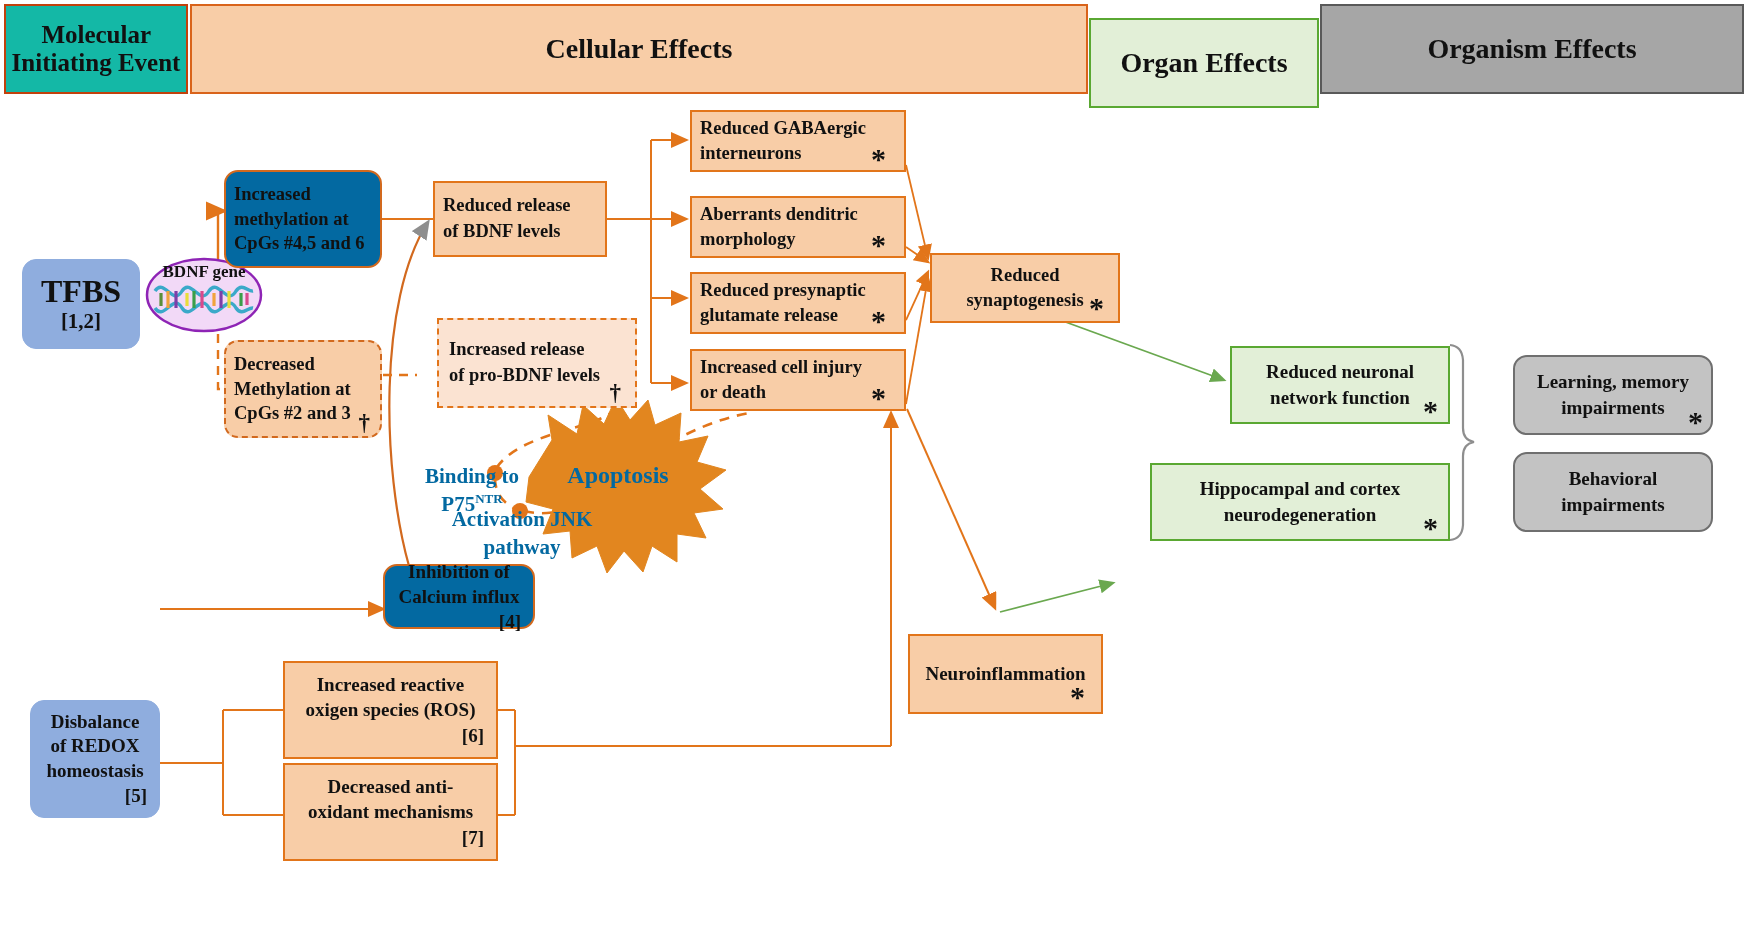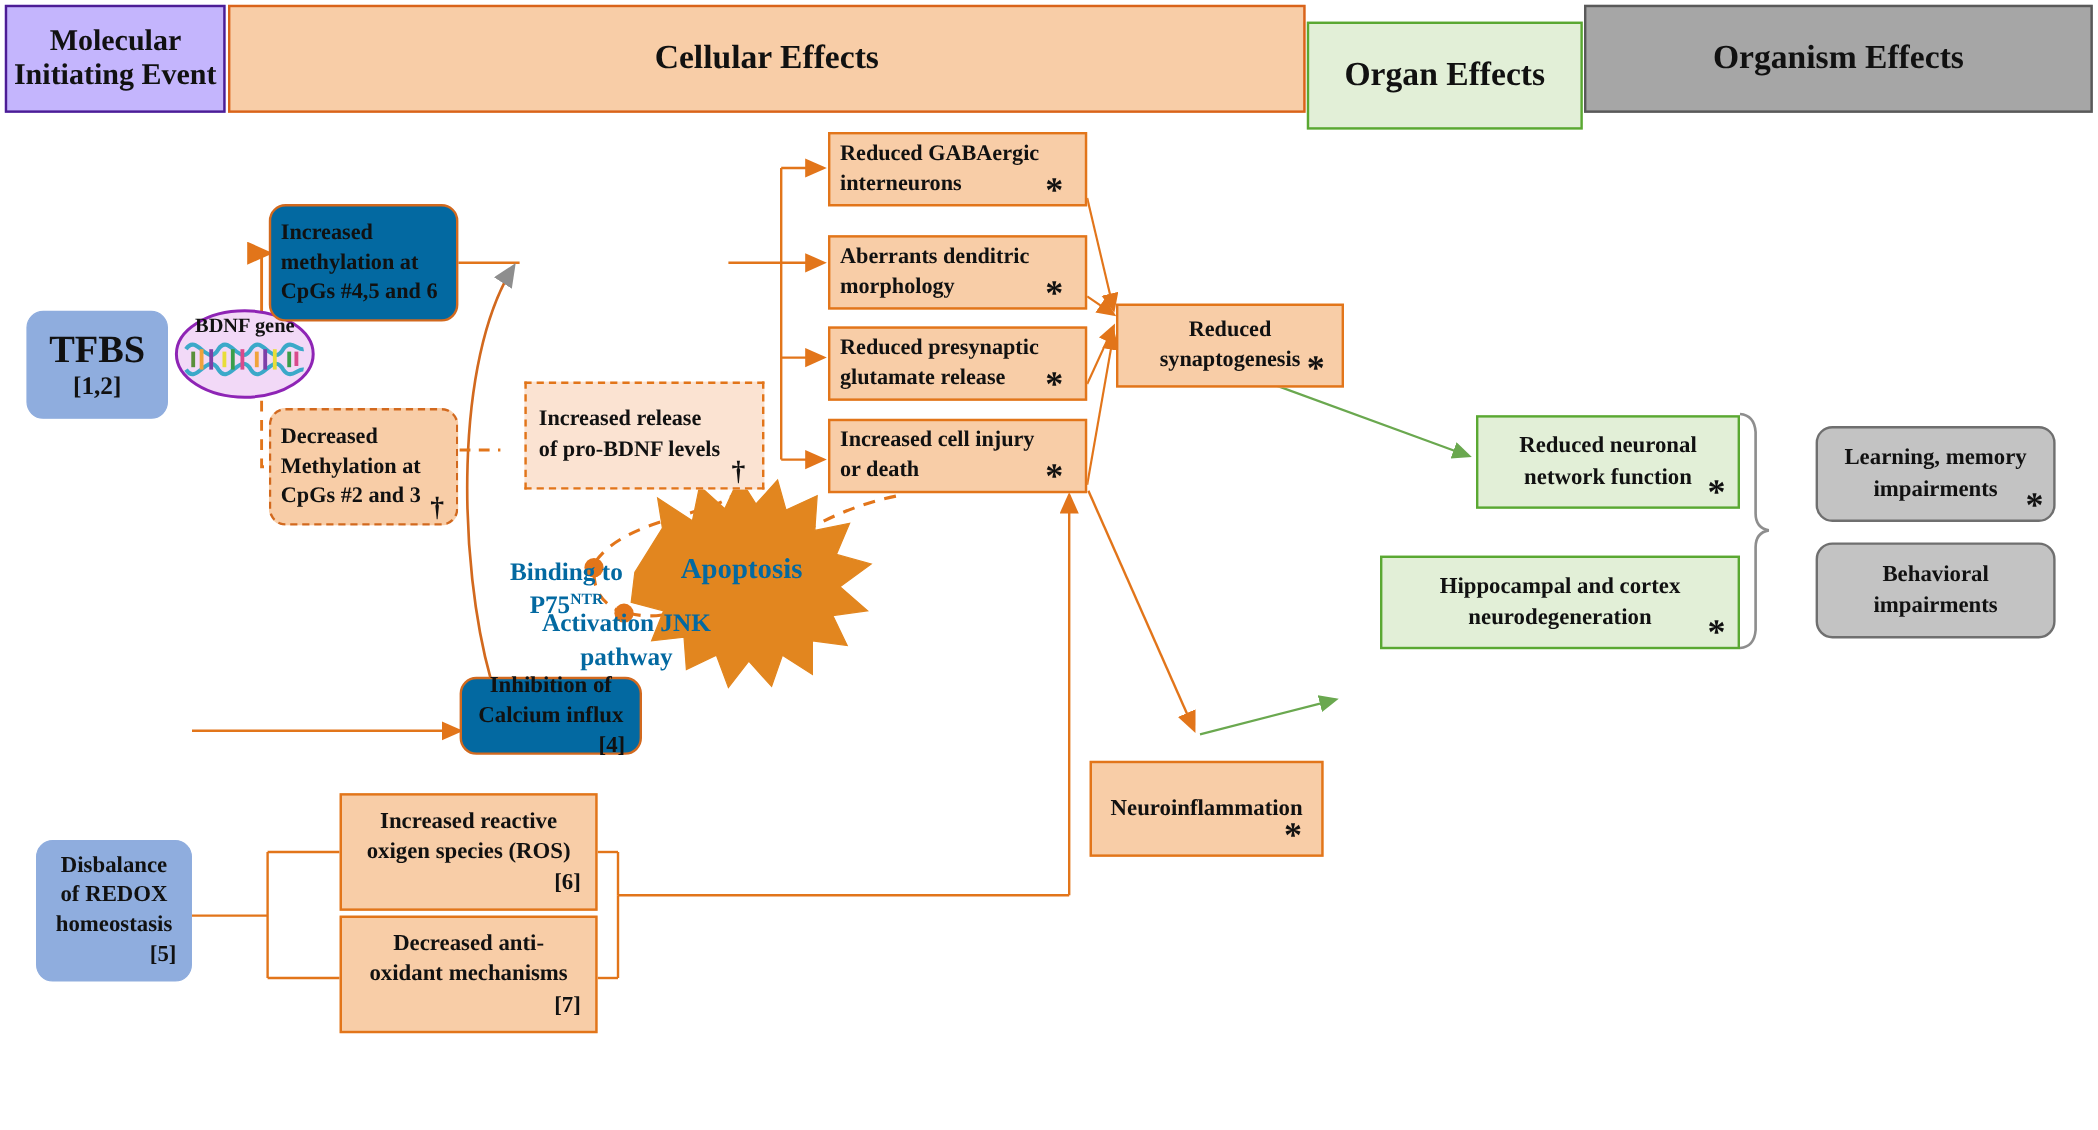--- a/index.html
+++ b/index.html
@@ -3,21 +3,21 @@
 <meta charset="utf-8">
 <style>
   html,body{margin:0;padding:0;background:#ffffff;}
   body{width:1748px;height:942px;position:relative;overflow:hidden;
        font-family:"Liberation Serif","DejaVu Serif",serif;}
   #stage{position:absolute;left:0;top:0;width:1748px;height:942px;}
 
   
   .hdr{position:absolute;box-sizing:border-box;display:flex;align-items:center;
        justify-content:center;text-align:center;font-weight:bold;color:#111;}
-  .hdr-mie{background:#c4b5fd;border:2px solid #4c1d95;font-size:25px;line-height:1.12;}
+  .hdr-mie{background:#14b8a6;border:2px solid #c2410c;font-size:25px;line-height:1.12;}
   .hdr-cell{background:#f8cda7;border:2px solid #d9631a;font-size:28px;}
   .hdr-organ{background:#e2efd7;border:2px solid #5aa832;font-size:28px;}
   .hdr-organism{background:#a6a6a6;border:2px solid #595959;font-size:28px;}
 
   
   .node{position:absolute;box-sizing:border-box;color:#111;font-weight:bold;
         display:flex;flex-direction:column;justify-content:center;}
   .node .t{display:block;}
   .nd-center{text-align:center;}
   .nd-left{text-align:left;}
@@ -175,20 +175,24 @@
     <span class="t">CpGs #4,5 and 6</span>
   </div>
 
   <div class="node orange-dash-rd nd-left" style="left:224px;top:340px;width:158px;height:98px;font-size:18.5px;line-height:1.32;padding:0 8px;">
     <span class="t">Decreased</span>
     <span class="t">Methylation at</span>
     <span class="t">CpGs #2 and 3</span>
     <span class="dagger" style="right:10px;bottom:2px;">†</span>
   </div>
 
+  <div class="node orange nd-left" style="left:433px;top:181px;width:174px;height:76px;font-size:18.5px;line-height:1.38;padding:0 8px;">
+    <span class="t">Reduced release</span>
+    <span class="t">of BDNF levels</span>
+  </div>
 
   <div class="node orange-dash nd-left" style="left:417px;top:318px;width:200px;height:90px;font-size:18.5px;line-height:1.38;padding:0 10px;margin-left:20px;">
     <span class="t">Increased release</span>
     <span class="t">of pro-BDNF levels</span>
     <span class="dagger" style="right:14px;bottom:2px;">†</span>
   </div>
 
   <div class="node orange nd-left" style="left:690px;top:110px;width:216px;height:62px;font-size:18.5px;line-height:1.35;padding:0 8px;">
     <span class="t">Reduced GABAergic</span>
     <span class="t">interneurons</span>

